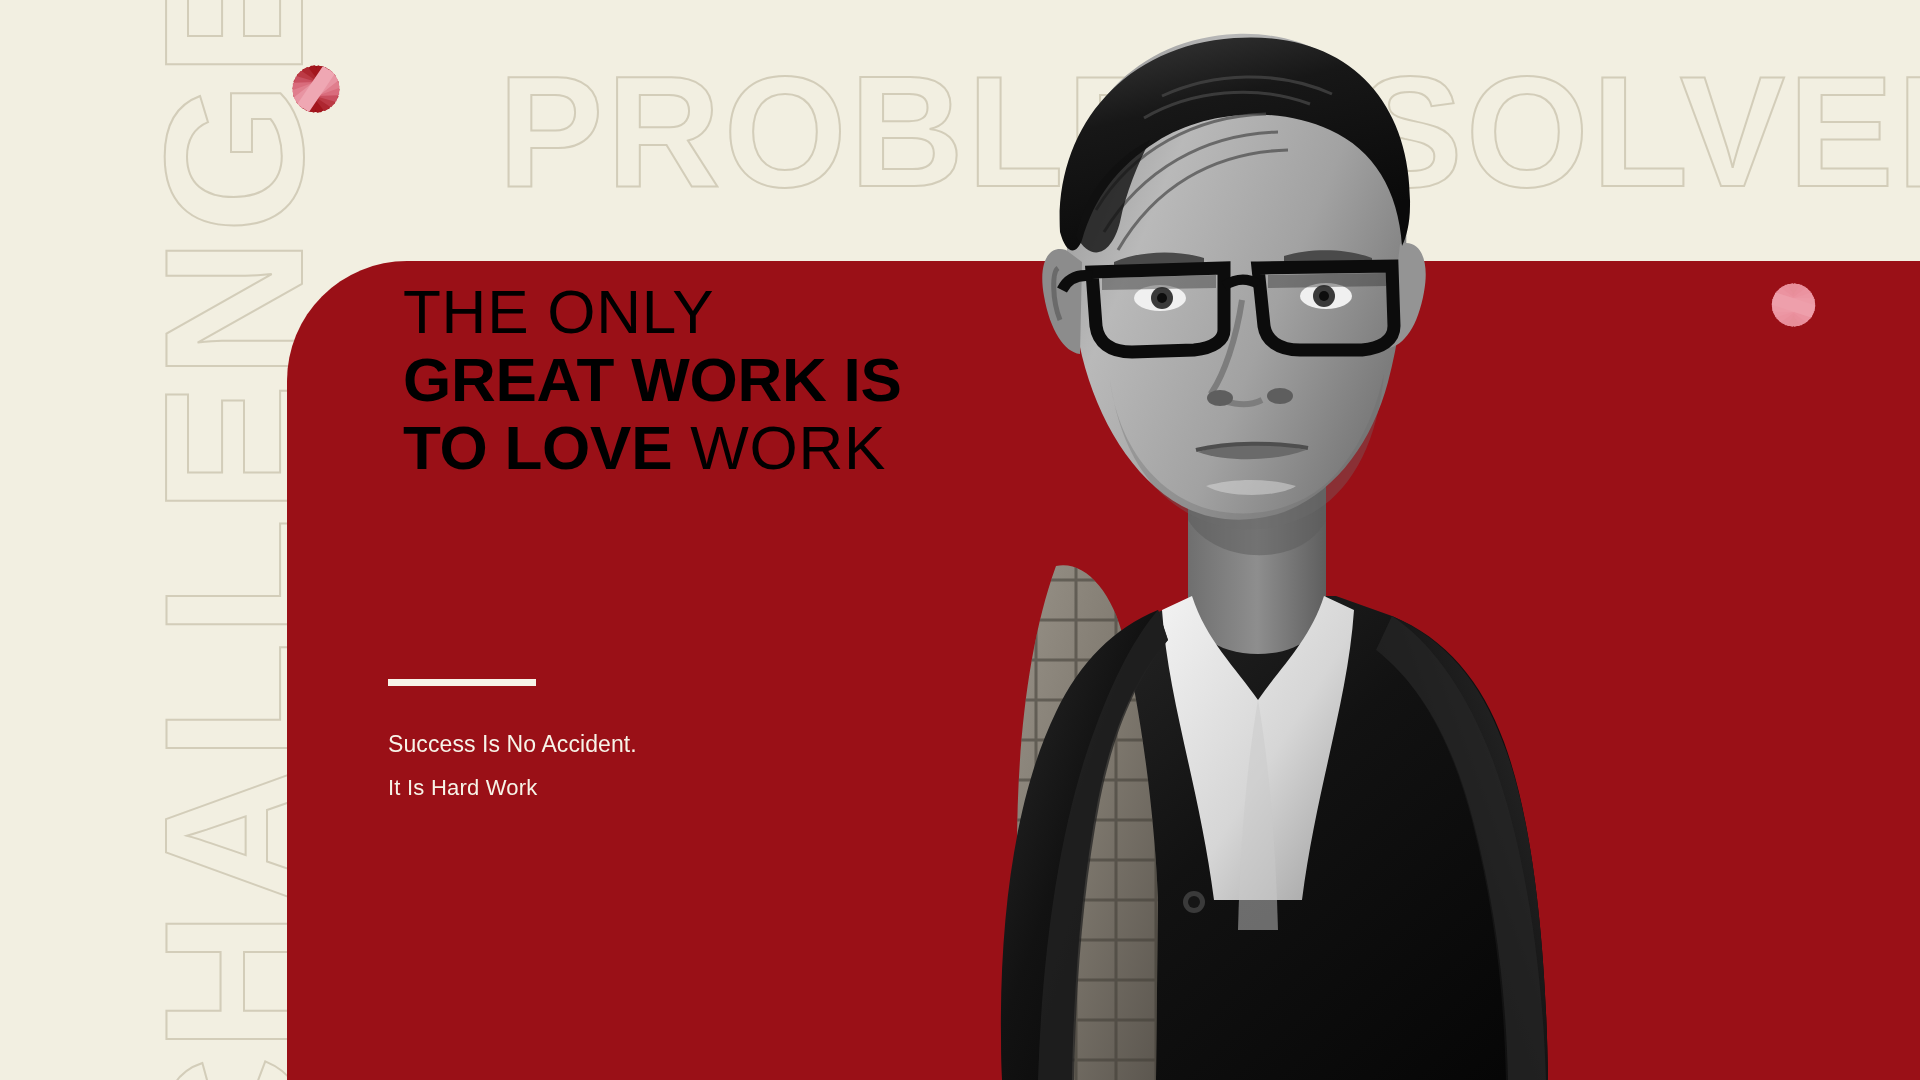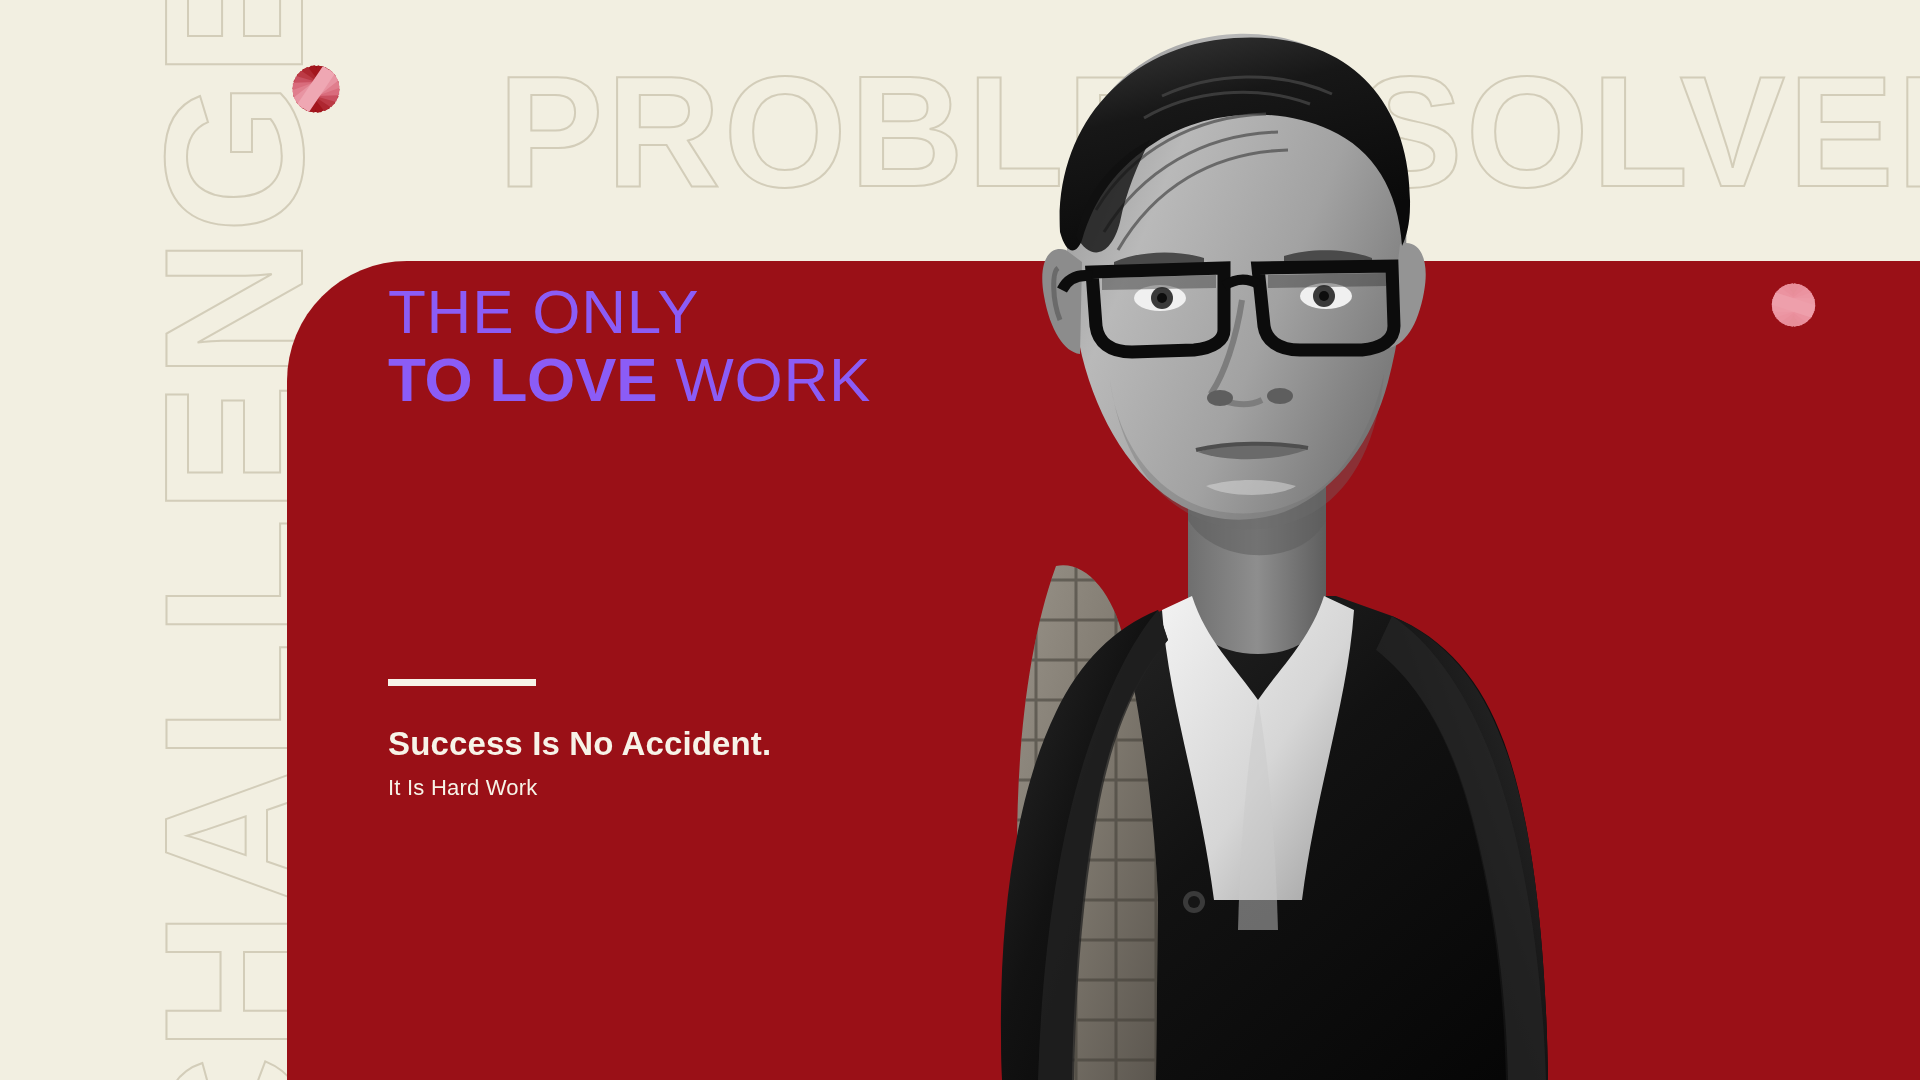--- a/index.html
+++ b/index.html
@@ -40,23 +40,23 @@
     position:absolute;
     left:287px;top:261px;
     width:1633px;height:819px;
     background:#9A1017;
     border-top-left-radius:120px;
   }
 
   
   .quote{
     position:absolute;
-    left:388px;top:278px;
+    left:403px;top:278px;
     width:600px;
-    color:#8b5cf6;
+    color:#000000;
   }
   .q-line{
     font-size:62px;
     line-height:68px;
     font-weight:300;
     letter-spacing:.012em;
     white-space:nowrap;
   }
   .q-line.bold{font-weight:800;letter-spacing:-0.004em;}
   .q-line .b{font-weight:800;letter-spacing:-0.004em;text-align:right;}
@@ -67,21 +67,21 @@
     left:388px;top:679px;
     width:148px;height:7px;
     background:#F7F3E8;
   }
 
   .sub{
     position:absolute;
     left:388px;top:722px;
     color:#F7F3E8;
   }
-  .sub-1{font-size:33px;font-weight:700;line-height:44px;letter-spacing:.004em;white-space:nowrap;}
+  .sub-1{font-size:23px;font-weight:400;line-height:44px;letter-spacing:.004em;white-space:nowrap;}
   .sub-2{font-size:22px;font-weight:300;line-height:44px;letter-spacing:.01em;white-space:nowrap;}
 
   
   .arc{position:absolute;}
   #arc-left{left:135px;top:52px;width:360px;height:360px;}
   #arc-right{left:1628px;top:272px;width:330px;height:330px;}
 
   
   .portrait{
     position:absolute;
@@ -135,20 +135,21 @@
         <rect x="159" y="12" width="13" height="42" rx="1" fill="#EC97A4" transform="rotate(72 165.5 33)"></rect>
         <rect x="159" y="12" width="13" height="42" rx="1" fill="#ED9BA7" transform="rotate(-90 165.5 33)"></rect>
         <rect x="159" y="12" width="13" height="42" rx="1" fill="#ED9BA7" transform="rotate(90 165.5 33)"></rect>
         <rect x="159" y="12" width="13" height="42" rx="1" fill="#EE9FAB" transform="rotate(108 165.5 33)"></rect>
       </g>
     </svg>
   </div>
 
   <div class="quote">
     <div class="q-line">THE ONLY</div>
+    <div class="q-line bold">GREAT WORK IS</div>
     <div class="q-line"><span class="b">TO LOVE</span><span class="l"> WORK</span></div>
   </div>
 
   <div class="divider"></div>
 
   <div class="sub">
     <div class="sub-1">Success Is No Accident.</div>
     <div class="sub-2">It Is Hard Work</div>
   </div>
 

